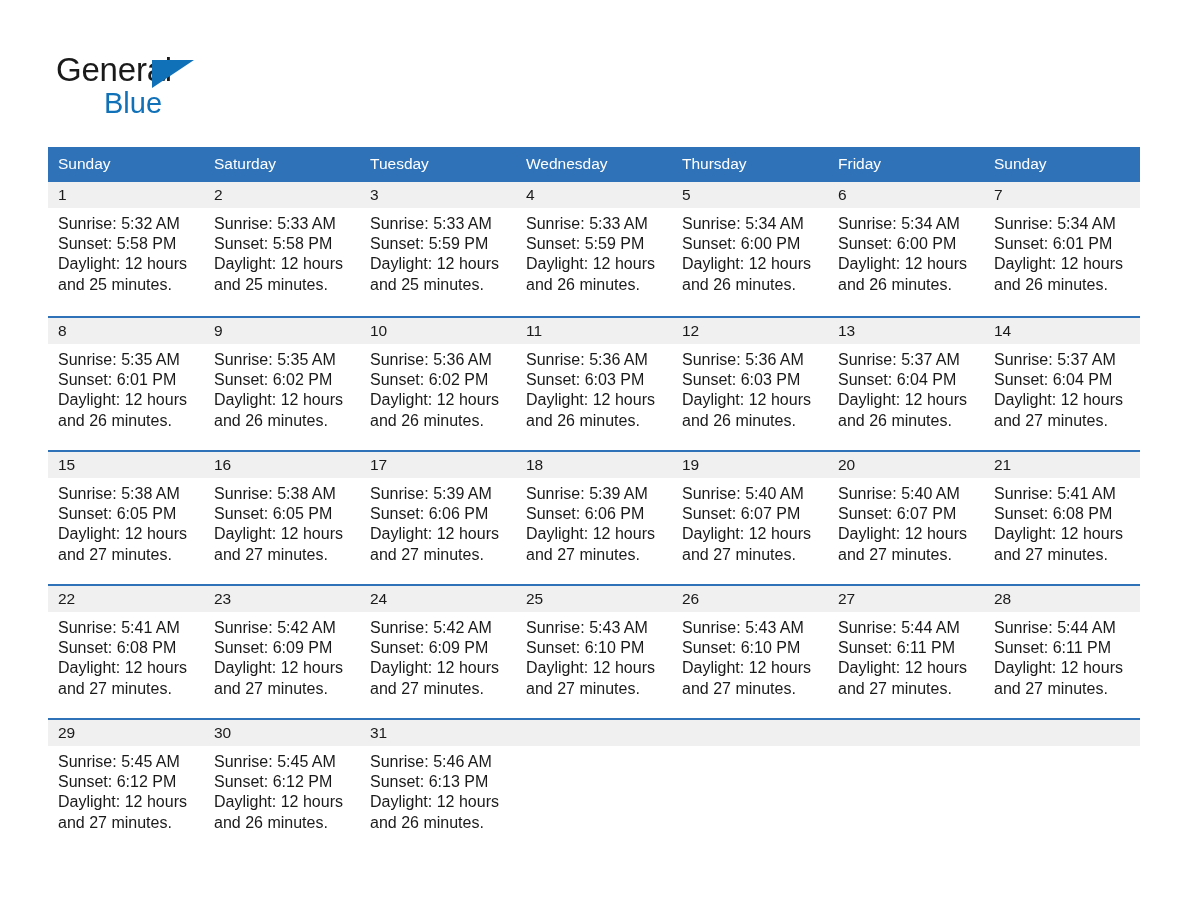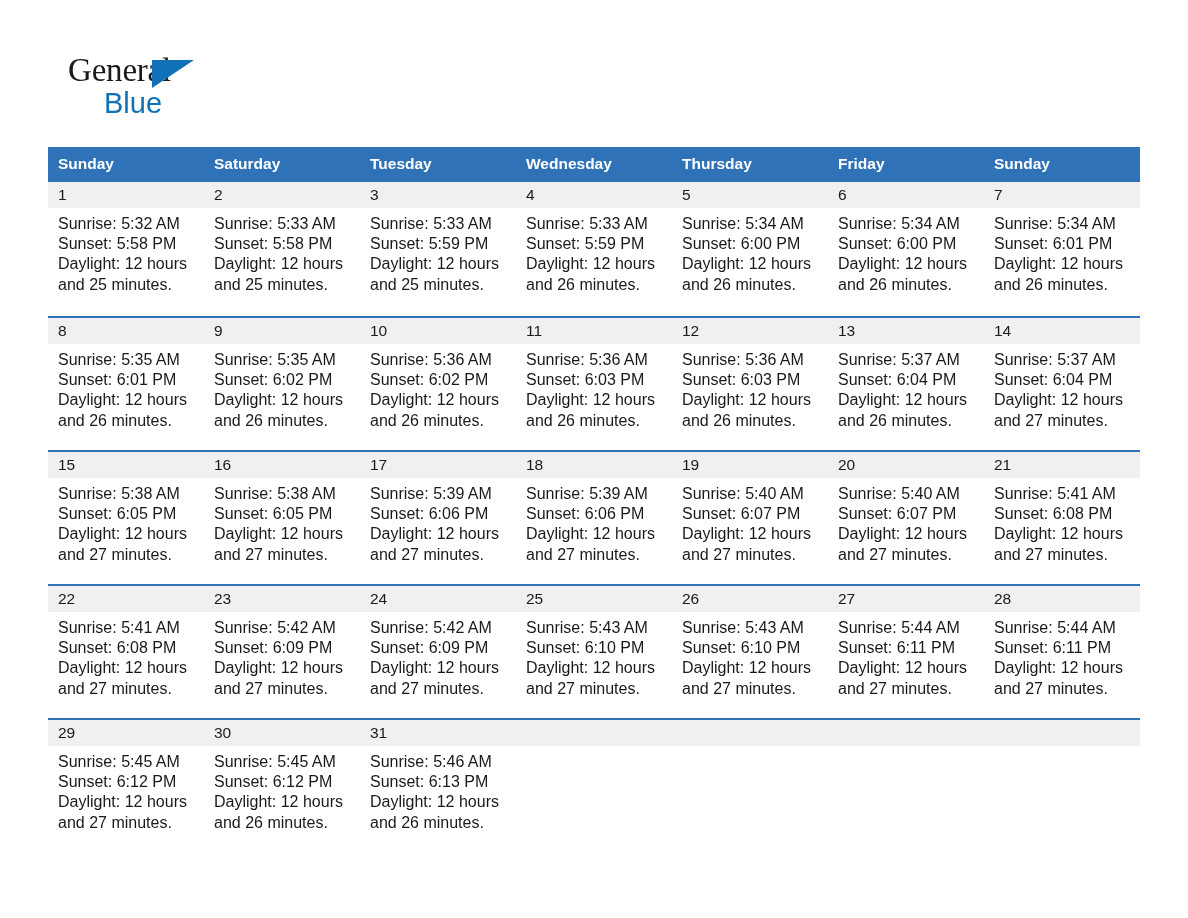--- a/index.html
+++ b/index.html
@@ -30,27 +30,27 @@
     padding: 50px 56px 0 56px;
   }
   .brand {
     position: relative;
     width: 180px;
     height: 78px;
     flex: 0 0 auto;
   }
   .brand-general {
     position: absolute;
-    left: 12px;
+    left: 0;
     top: 0;
     font-size: 33px;
     line-height: 40px;
     letter-spacing: -0.2px;
     color: #1a1a1a;
-    font-family: Liberation Serif, serif;
+    font-family: Liberation Sans, sans-serif;
   }
   .brand-tri {
     position: absolute;
     left: 96px;
     top: 10px;
     width: 0;
     height: 0;
     border-left: 42px solid #1071b9;
     border-bottom: 28px solid transparent;
   }
@@ -89,21 +89,21 @@
     padding: 19px 48px 0 48px;
   }
   table.cal {
     width: 1092px;
     border-collapse: collapse;
     table-layout: fixed;
   }
   table.cal th {
     background: #2f72b8;
     color: #ffffff;
-    font-weight: bold;
+    font-weight: normal;
     font-size: 15.5px;
     line-height: 20px;
     text-align: left;
     padding: 7px 0 8px 10px;
     border: none;
   }
   table.cal td {
     vertical-align: top;
     padding: 0;
     border: none;

